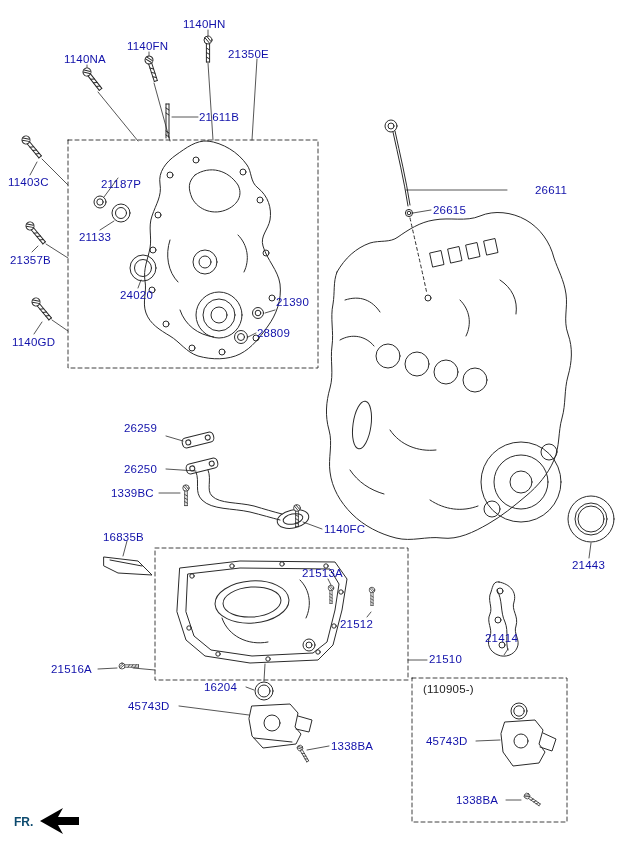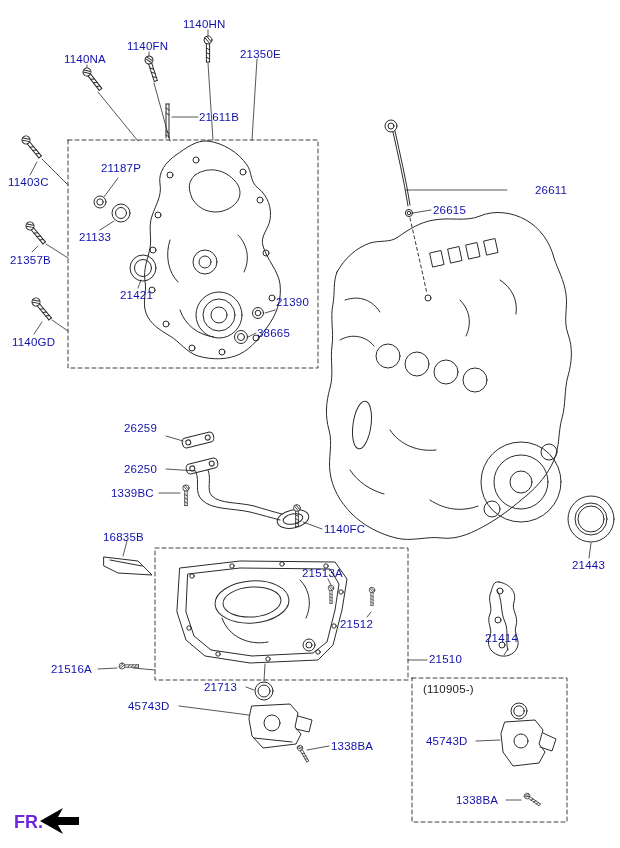--- a/index.html
+++ b/index.html
@@ -7,21 +7,21 @@
     position:relative; width:620px; height:848px; background:#ffffff;
     overflow:hidden; font-family:"Liberation Sans", sans-serif;
   }
   svg { position:absolute; left:0; top:0; }
   .lbl {
     position:absolute; font-size:11.5px; letter-spacing:0.2px;
     color:#1111aa; white-space:nowrap; line-height:12px;
   }
   .lbl.note { color:#222222; }
   .fr {
-    position:absolute; font-size:18px; font-weight:bold; color:#6d28d9;
+    position:absolute; font-size:12px; font-weight:bold; color:#0c4a6e;
     line-height:14px;
   }
 </style>
 </head>
 <body>
 
 <div class="page">
 
 <svg width="620" height="848" viewBox="0 0 620 848">
   <defs>
@@ -280,44 +280,44 @@
     <g>
       <path d="M40,821 L63,808 L58,817 L79,817 L79,825 L58,825 L63,834 Z" fill="#000" stroke="none"></path>
     </g>
 
   </g>
 </svg>
 
 <span class="lbl" style="left:183px;top:18px">1140HN</span>
 <span class="lbl" style="left:127px;top:40px">1140FN</span>
 <span class="lbl" style="left:64px;top:53px">1140NA</span>
-<span class="lbl" style="left:240px;top:48px">21350E</span>
+<span class="lbl" style="left:228px;top:48px">21350E</span>
 <span class="lbl" style="left:199px;top:111px">21611B</span>
 <span class="lbl" style="left:8px;top:176px">11403C</span>
-<span class="lbl" style="left:101px;top:162px">21187P</span>
+<span class="lbl" style="left:101px;top:178px">21187P</span>
 <span class="lbl" style="left:79px;top:231px">21133</span>
 <span class="lbl" style="left:10px;top:254px">21357B</span>
-<span class="lbl" style="left:120px;top:289px">21421</span>
+<span class="lbl" style="left:120px;top:289px">24020</span>
 <span class="lbl" style="left:276px;top:296px">21390</span>
-<span class="lbl" style="left:257px;top:327px">38665</span>
+<span class="lbl" style="left:257px;top:327px">28809</span>
 <span class="lbl" style="left:12px;top:336px">1140GD</span>
 <span class="lbl" style="left:535px;top:184px">26611</span>
 <span class="lbl" style="left:433px;top:204px">26615</span>
 <span class="lbl" style="left:124px;top:422px">26259</span>
 <span class="lbl" style="left:124px;top:463px">26250</span>
 <span class="lbl" style="left:111px;top:487px">1339BC</span>
 <span class="lbl" style="left:324px;top:523px">1140FC</span>
 <span class="lbl" style="left:103px;top:531px">16835B</span>
 <span class="lbl" style="left:302px;top:567px">21513A</span>
 <span class="lbl" style="left:340px;top:618px">21512</span>
 <span class="lbl" style="left:572px;top:559px">21443</span>
 <span class="lbl" style="left:429px;top:653px">21510</span>
 <span class="lbl" style="left:485px;top:632px">21414</span>
 <span class="lbl" style="left:51px;top:663px">21516A</span>
-<span class="lbl" style="left:204px;top:681px">21713</span>
+<span class="lbl" style="left:204px;top:681px">16204</span>
 <span class="lbl" style="left:128px;top:700px">45743D</span>
 <span class="lbl" style="left:331px;top:740px">1338BA</span>
 <span class="lbl note" style="left:423px;top:683px">(110905-)</span>
 <span class="lbl" style="left:426px;top:735px">45743D</span>
 <span class="lbl" style="left:456px;top:794px">1338BA</span>
 
 <span class="fr" style="left:14px;top:815px">FR.</span>
 
 </div>
 

